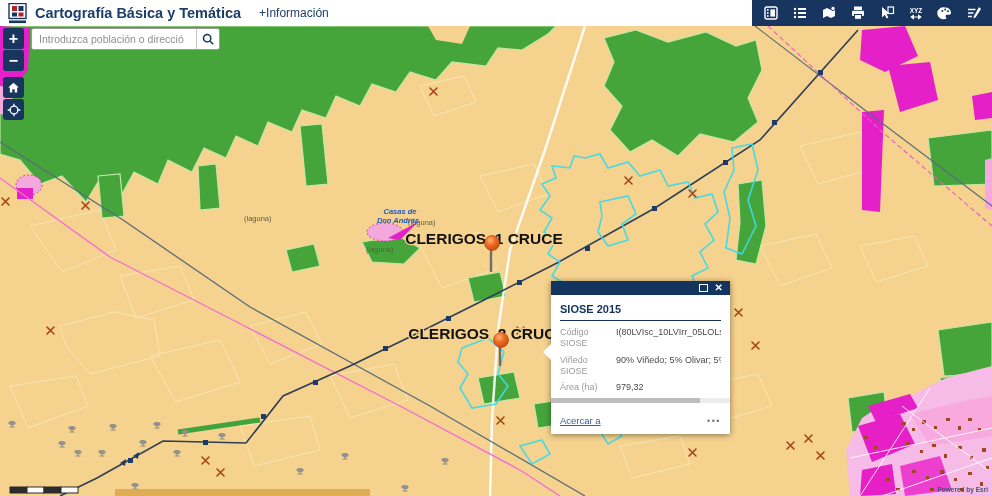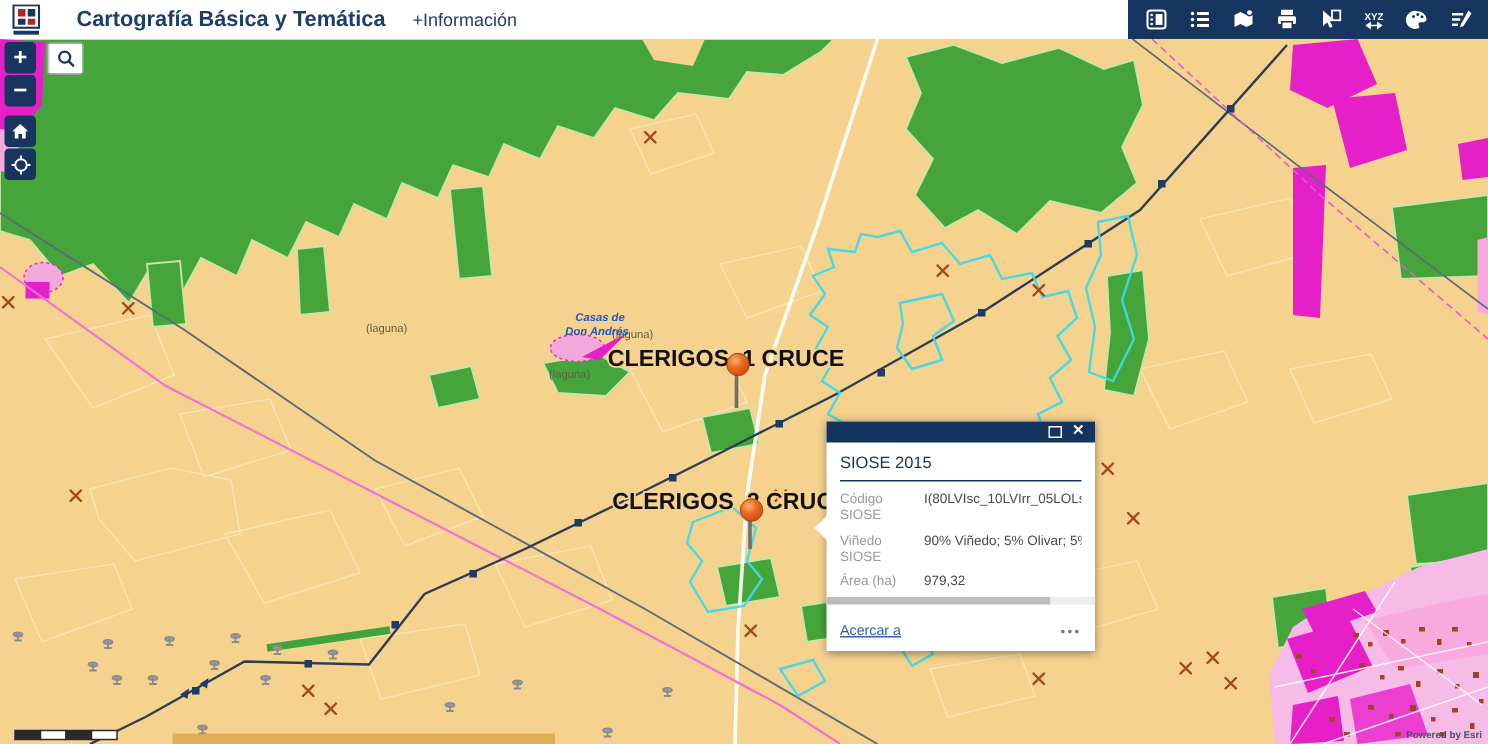--- a/index.html
+++ b/index.html
@@ -3,21 +3,21 @@
 <meta charset="utf-8">
 <style>
   html,body{margin:0;padding:0}
   body{width:992px;height:496px;position:relative;overflow:hidden;
        font-family:"Liberation Sans",sans-serif;background:#F5D28E}
 
   
   .header{position:absolute;top:0;left:0;right:0;height:26px;background:#fff;
           display:flex;align-items:center;z-index:40}
   .logo{width:19px;height:21px;margin-left:8px;flex:none}
-  .app-title{font-size:14.5px;font-weight:bold;color:#1D3D6C;margin-left:24px;white-space:nowrap}
+  .app-title{font-size:14.5px;font-weight:bold;color:#1D3D6C;margin-left:8px;white-space:nowrap}
   .info-link{font-size:12px;font-weight:400;color:#1D3D6C;margin-left:18px;cursor:pointer;white-space:nowrap}
   .toolbar{margin-left:auto;height:26px;background:#17355E;display:flex;align-items:center;padding:0 4px}
   .tool-btn{width:29px;height:26px;display:flex;align-items:center;justify-content:center;cursor:pointer}
   .tool-btn svg{display:block}
 
   
   .search{position:absolute;top:28px;left:31px;height:20px;display:flex;background:#fff;
           border:1px solid #9c9c9c;border-radius:3px;z-index:30;overflow:hidden}
   .search input{width:150px;border:0;font-size:10.5px;padding:0 7px;color:#444;outline:none;
           font-family:"Liberation Sans",sans-serif}
@@ -38,21 +38,21 @@
   
   .popup{position:absolute;left:551px;top:281px;width:179px;background:#fff;z-index:35;
          box-shadow:0 1px 6px rgba(0,0,0,.45);font-size:9px}
   .popup-pointer{position:absolute;left:-8px;top:62px;width:0;height:0;
          border-top:9px solid transparent;border-bottom:9px solid transparent;border-right:9px solid #fff}
   .popup-titlebar{height:14px;background:#12345E;display:flex;justify-content:flex-end;
          align-items:center;gap:7px;padding:0 7px}
   .win-max{width:7px;height:6px;border:1.4px solid #fff;cursor:pointer}
   .win-close{color:#fff;font-size:10px;font-weight:bold;cursor:pointer;line-height:1}
   .popup-body{padding:5px 9px 0 9px}
-  .popup-title{font-size:11px;font-weight:normal;color:#13335C;padding:3px 0 5px}
+  .popup-title{font-size:11px;font-weight:bold;color:#13335C;padding:3px 0 5px}
   .popup-divider{border-bottom:1.6px solid #13335C;margin-bottom:6px}
   .row{display:flex;margin-bottom:5px}
   .lbl{width:56px;flex:none;color:#9a9a9a;line-height:1.25}
   .val{flex:1;min-width:0;color:#4a4a4a;line-height:1.25}
   .val.wrap{word-break:break-all}
   .val.clip{white-space:nowrap;overflow:hidden}
   .popup-scroll{height:5px;background:#ececec;margin-top:3px;position:relative;cursor:pointer}
   .popup-thumb{position:absolute;left:0;top:0;height:5px;width:83%;background:#bdbdbd}
   .popup-footer{display:flex;justify-content:space-between;align-items:center;padding:12px 9px 8px}
   .zoomto{color:#31639C;text-decoration:underline;font-size:9.5px;cursor:pointer}
@@ -421,20 +421,21 @@
     <div class="tool-btn">
       <svg width="16" height="16" viewBox="0 0 16 16">
         <path d="M2 4.5 H9.5 M2 8 H7.5 M2 11.5 H6" stroke="#fff" stroke-width="1.6"></path>
         <path d="M13 2 L15 4 L9.5 12.5 L7.3 13.2 L8 11 Z" fill="#fff"></path>
       </svg>
     </div>
   </div>
 </div>
 
 <div class="search">
+  <input type="text" placeholder="Introduzca población o direcció" style="">
   <div class="search-btn">
     <svg width="14" height="14" viewBox="0 0 16 16">
       <circle cx="7" cy="7" r="4.2" fill="none" stroke="#17355E" stroke-width="1.7"></circle>
       <path d="M10.2 10.2 L14 14" stroke="#17355E" stroke-width="1.7"></path>
     </svg>
   </div>
 </div>
 
 <div class="ctrl" style="top:28px">+</div>
 <div class="ctrl" style="top:50px">−</div>

